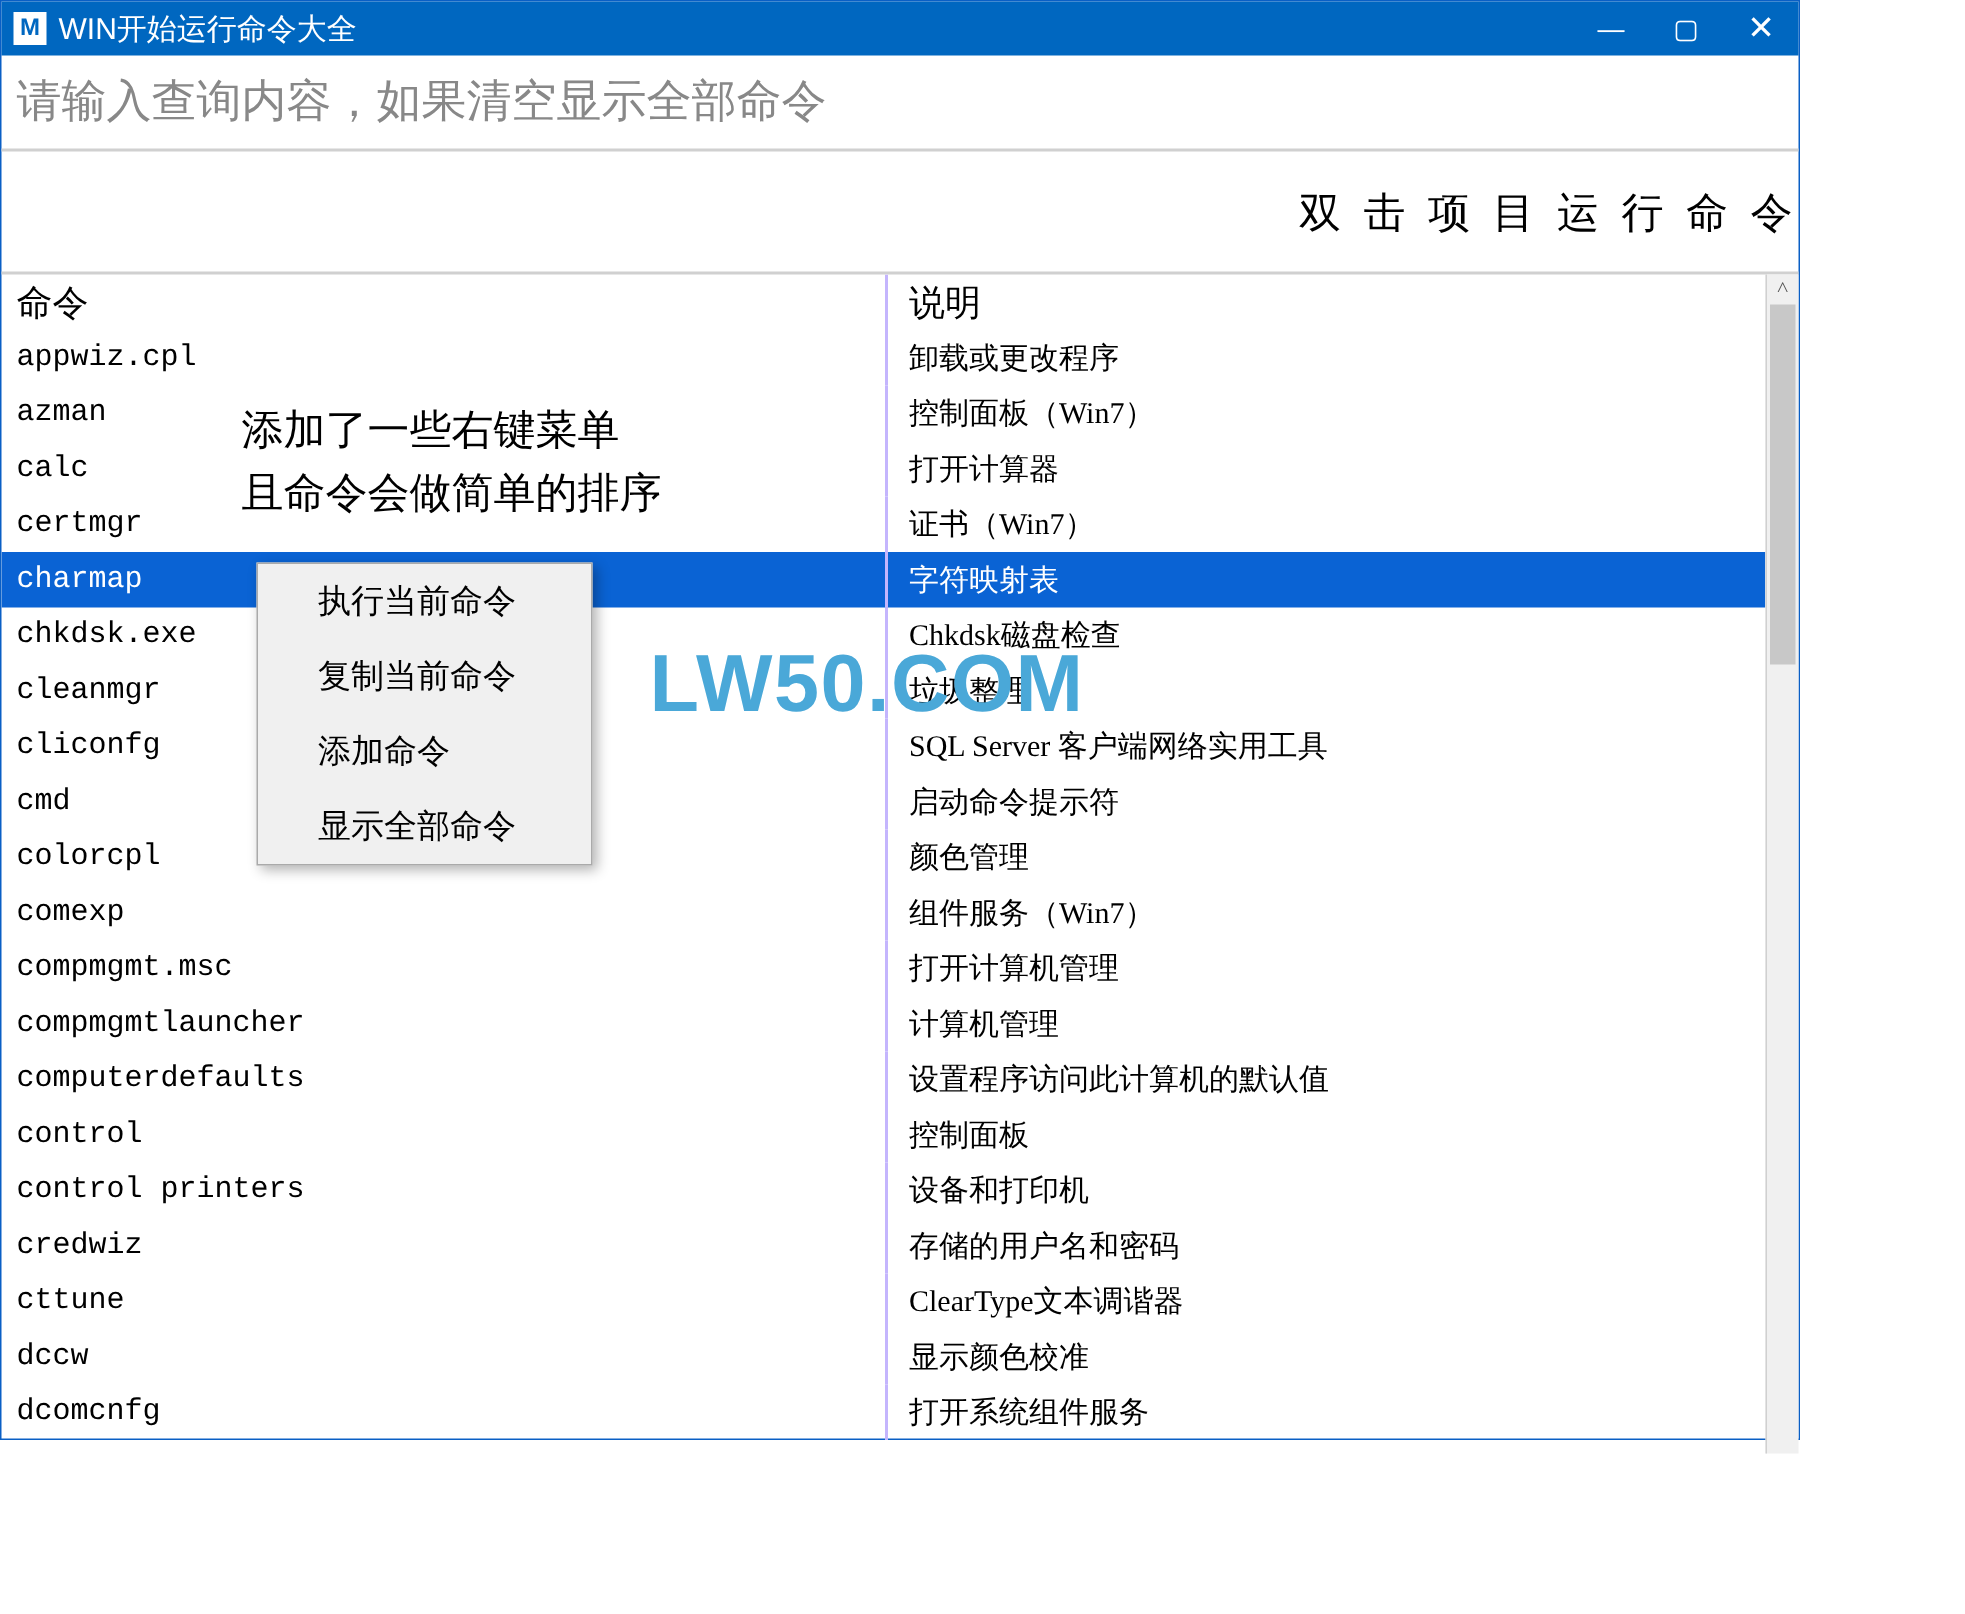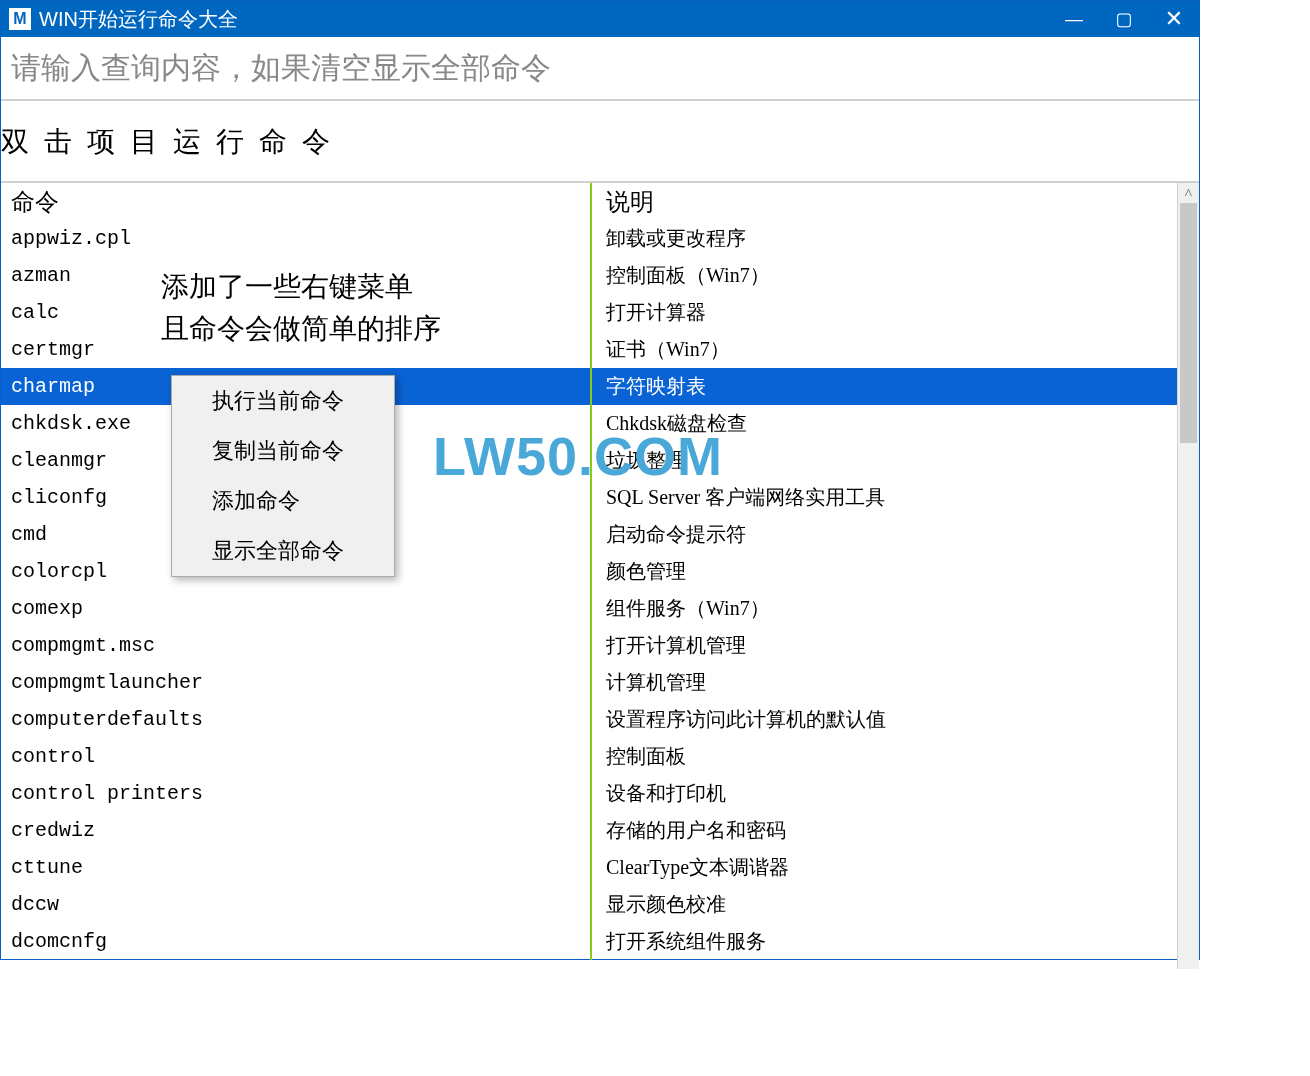--- a/index.html
+++ b/index.html
@@ -11,29 +11,29 @@
     .titlebar .app-icon { width: 22px; height: 22px; background: #fff; color: #0067c0; display: inline-flex; align-items: center; justify-content: center; font-weight: bold; font-size: 16px; margin-right: 8px; font-family: Arial, sans-serif; }
     .titlebar .title { flex: 1; font-size: 20px; font-family: "Microsoft YaHei", sans-serif; }
     .winctrl { display: flex; }
     .winctrl div { width: 50px; height: 36px; display: flex; align-items: center; justify-content: center; font-size: 18px; font-family: Arial, sans-serif; }
     .winctrl .close { font-size: 22px; }
     
     .search { padding: 14px 10px; border-bottom: 2px solid #d0d0d0; }
     .search input { width: 100%; border: none; outline: none; font-size: 30px; font-family: "SimSun", "宋体", serif; color: #666; }
     .search input::placeholder { color: #888; }
     
-    .banner { text-align: left; padding: 22px 0 20px; font-size: 28px; letter-spacing: 4px; border-bottom: 2px solid #d0d0d0; }
+    .banner { text-align: right; padding: 22px 0 20px; font-size: 28px; letter-spacing: 4px; border-bottom: 2px solid #d0d0d0; }
     
     .listarea { height: 786px; display: flex; position: relative; }
     .list { flex: 1; overflow: hidden; }
     .list table { width: 100%; border-collapse: collapse; }
     .list tr { height: 37px; }
     .list td { padding: 0 10px; font-size: 20px; vertical-align: middle; white-space: nowrap; }
     .list td.cmd { width: 590px; font-family: "Courier New", "SimSun", monospace; }
-    .list td.desc { border-left: 2px solid #84cc16; padding-left: 14px; }
+    .list td.desc { border-left: 2px solid #c4b5fd; padding-left: 14px; }
     .list tr.header td { font-size: 24px; }
     .list tr.selected { background: #0a63d4; color: #fff; }
     
     .scrollbar { width: 22px; background: #f0f0f0; border-left: 1px solid #d0d0d0; position: relative; }
     .scrollbar .arrow { height: 20px; display: flex; align-items: center; justify-content: center; font-size: 14px; color: #555; }
     .scrollbar .thumb { position: absolute; top: 20px; left: 2px; right: 2px; height: 240px; background: #c8c8c8; }
     
     .annotation { position: absolute; left: 160px; top: 265px; font-size: 28px; line-height: 42px; pointer-events: none; z-index: 5; font-family: "Microsoft YaHei", sans-serif; }
     
     .context-menu { position: absolute; left: 170px; top: 374px; width: 224px; background: #f0f0f0; border: 1px solid #aaa; box-shadow: 3px 3px 8px rgba(0,0,0,0.3); z-index: 10; }

